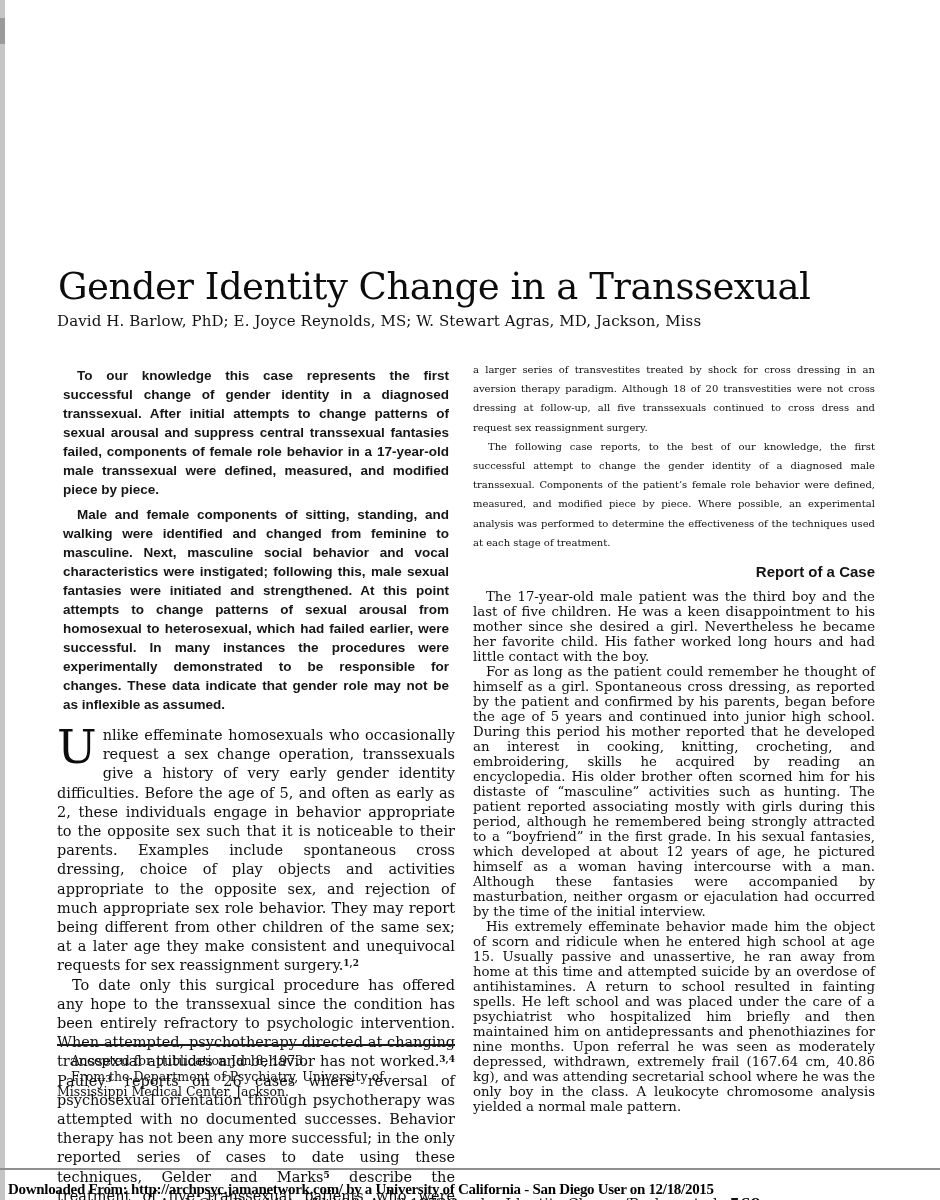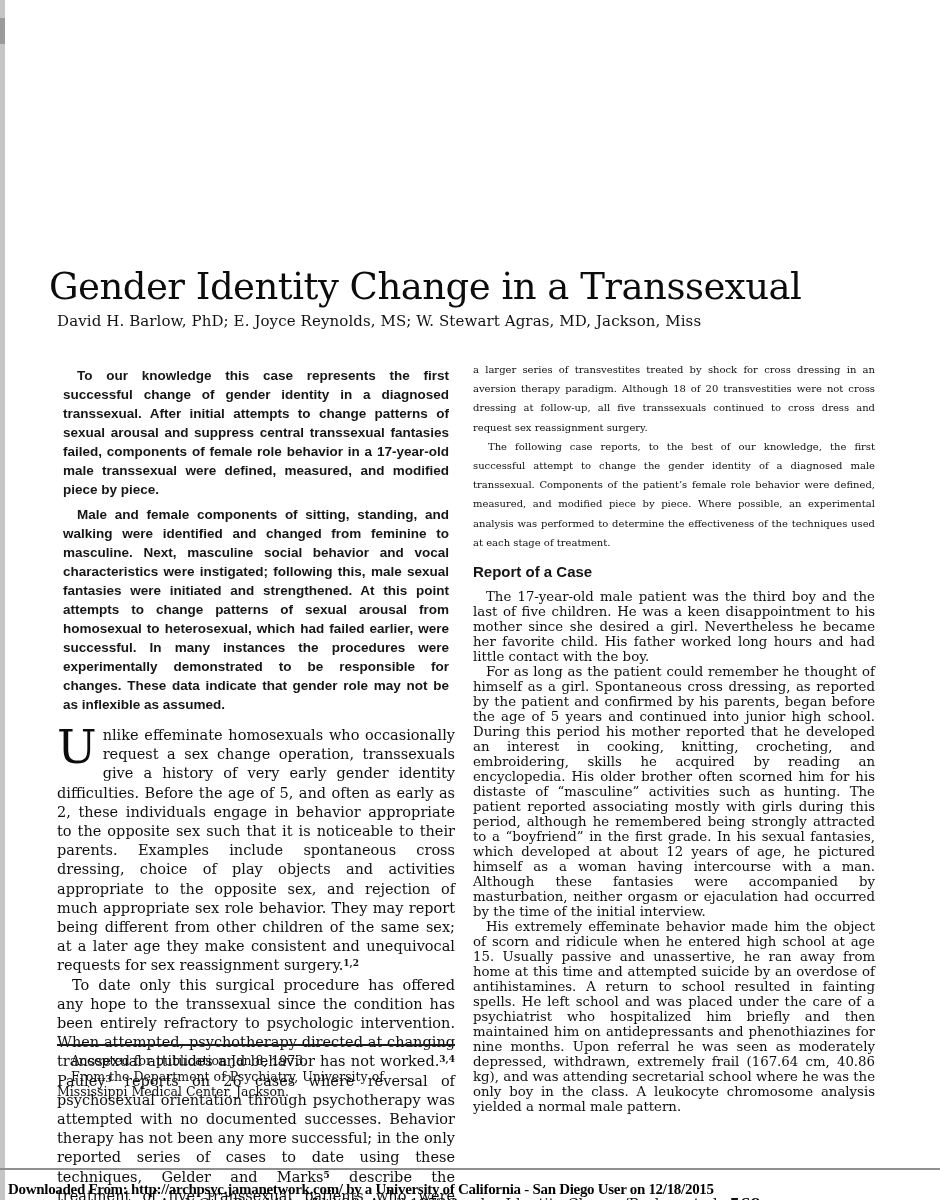--- a/index.html
+++ b/index.html
@@ -14,21 +14,21 @@
   }
   .scan-strip {
     position:absolute; left:0; top:0; width:5px; height:1200px;
     background:#c6c6c6;
   }
   .scan-strip-top {
     position:absolute; left:0; top:18px; width:5px; height:26px;
     background:#9a9a9a;
   }
   .title {
-    position:absolute; left:49px; top:240px;
+    position:absolute; left:58px; top:240px;
     font-family:"DejaVu Serif", serif;
     font-size:37px; font-weight:normal; letter-spacing:-0.5px;
     white-space:nowrap; color:#0c0c0c;
   }
   .byline {
     position:absolute; left:57px; top:312px;
     font-size:15px; color:#111; letter-spacing:0.1px;
     white-space:nowrap;
   }
   .col-left  { position:absolute; left:57px;  top:360px; width:398px; }
@@ -59,21 +59,21 @@
   .cont p, .cont-follow p {
     font-size:10px; line-height:19.2px;
     text-align:justify; margin:0; color:#0f0f0f;
   }
   .cont p { text-indent:0; }
   .cont-follow p { text-indent:15px; }
 
   .case-heading {
     font-family:"Liberation Sans", sans-serif;
     font-weight:bold; font-size:15px;
-    text-align:left; margin:11px 0 9px 0; color:#141414;
+    text-align:right; margin:11px 0 9px 0; color:#141414;
   }
   .casetext p {
     font-size:13.3px; line-height:15px;
     text-align:justify; text-indent:13px;
     margin:0; color:#0f0f0f;
   }
 
   .foot-rule {
     position:absolute; left:57px; top:1044px; width:398px; height:2px;
     background:#1c1c1c;

